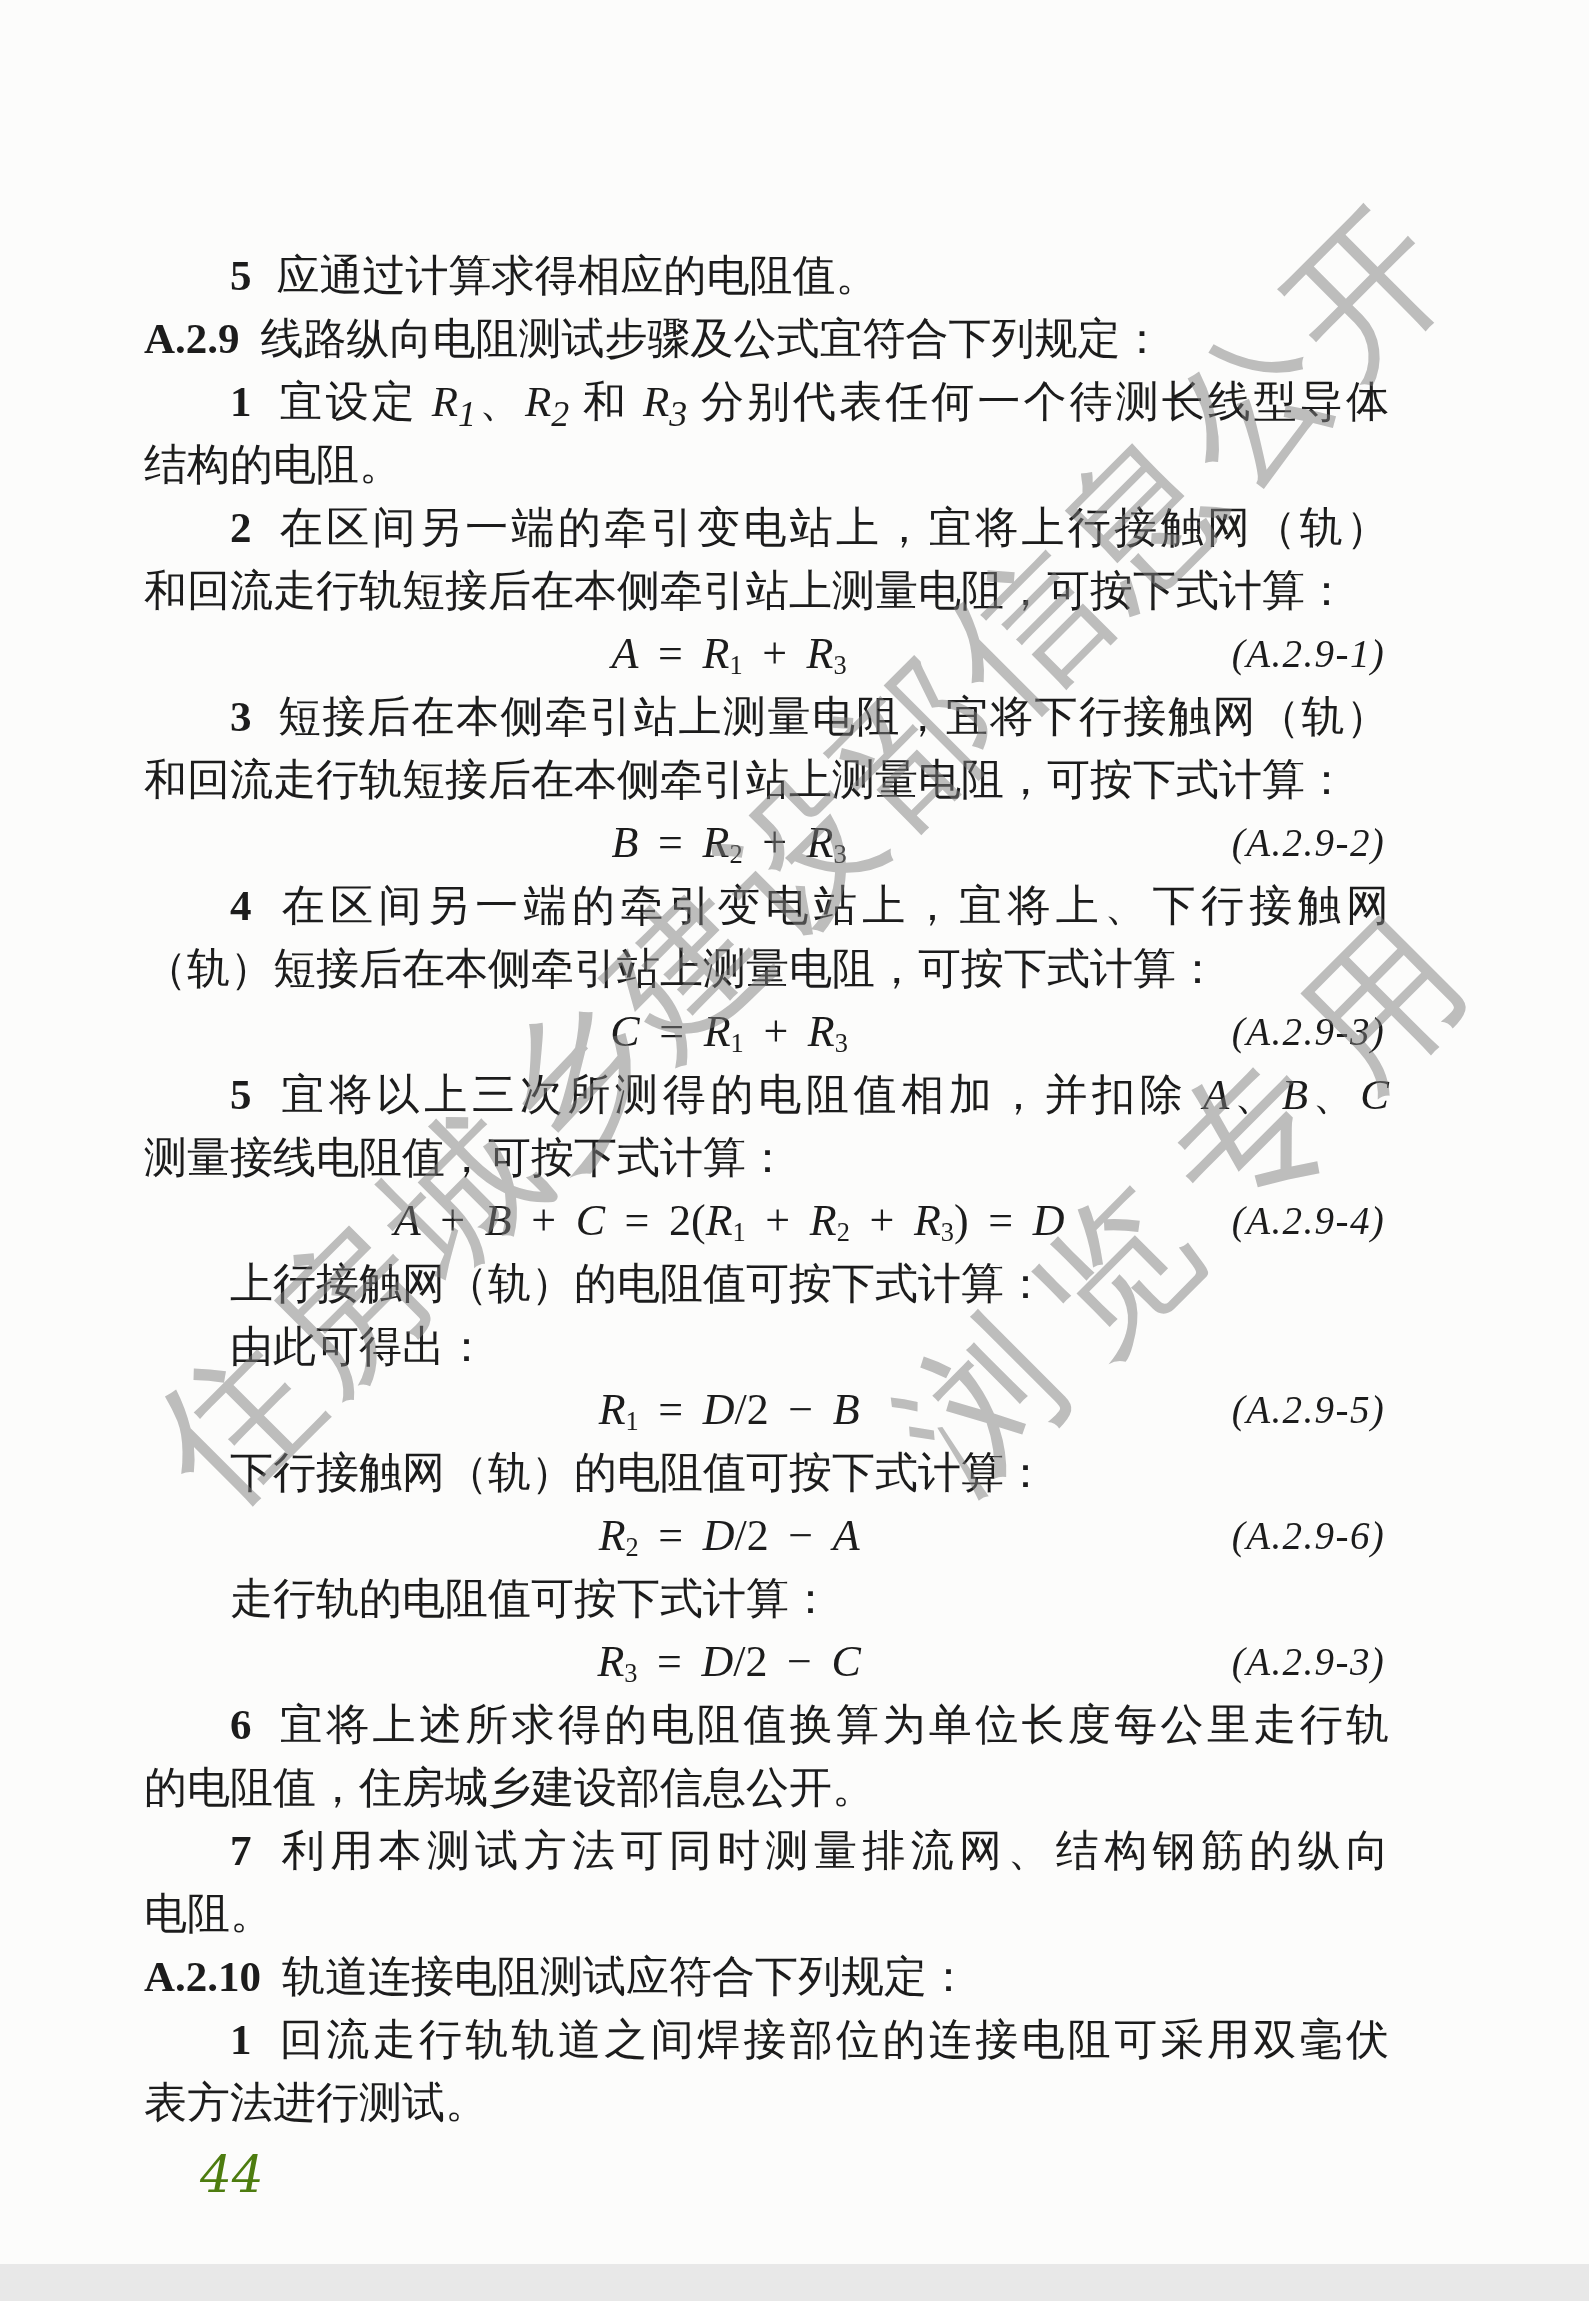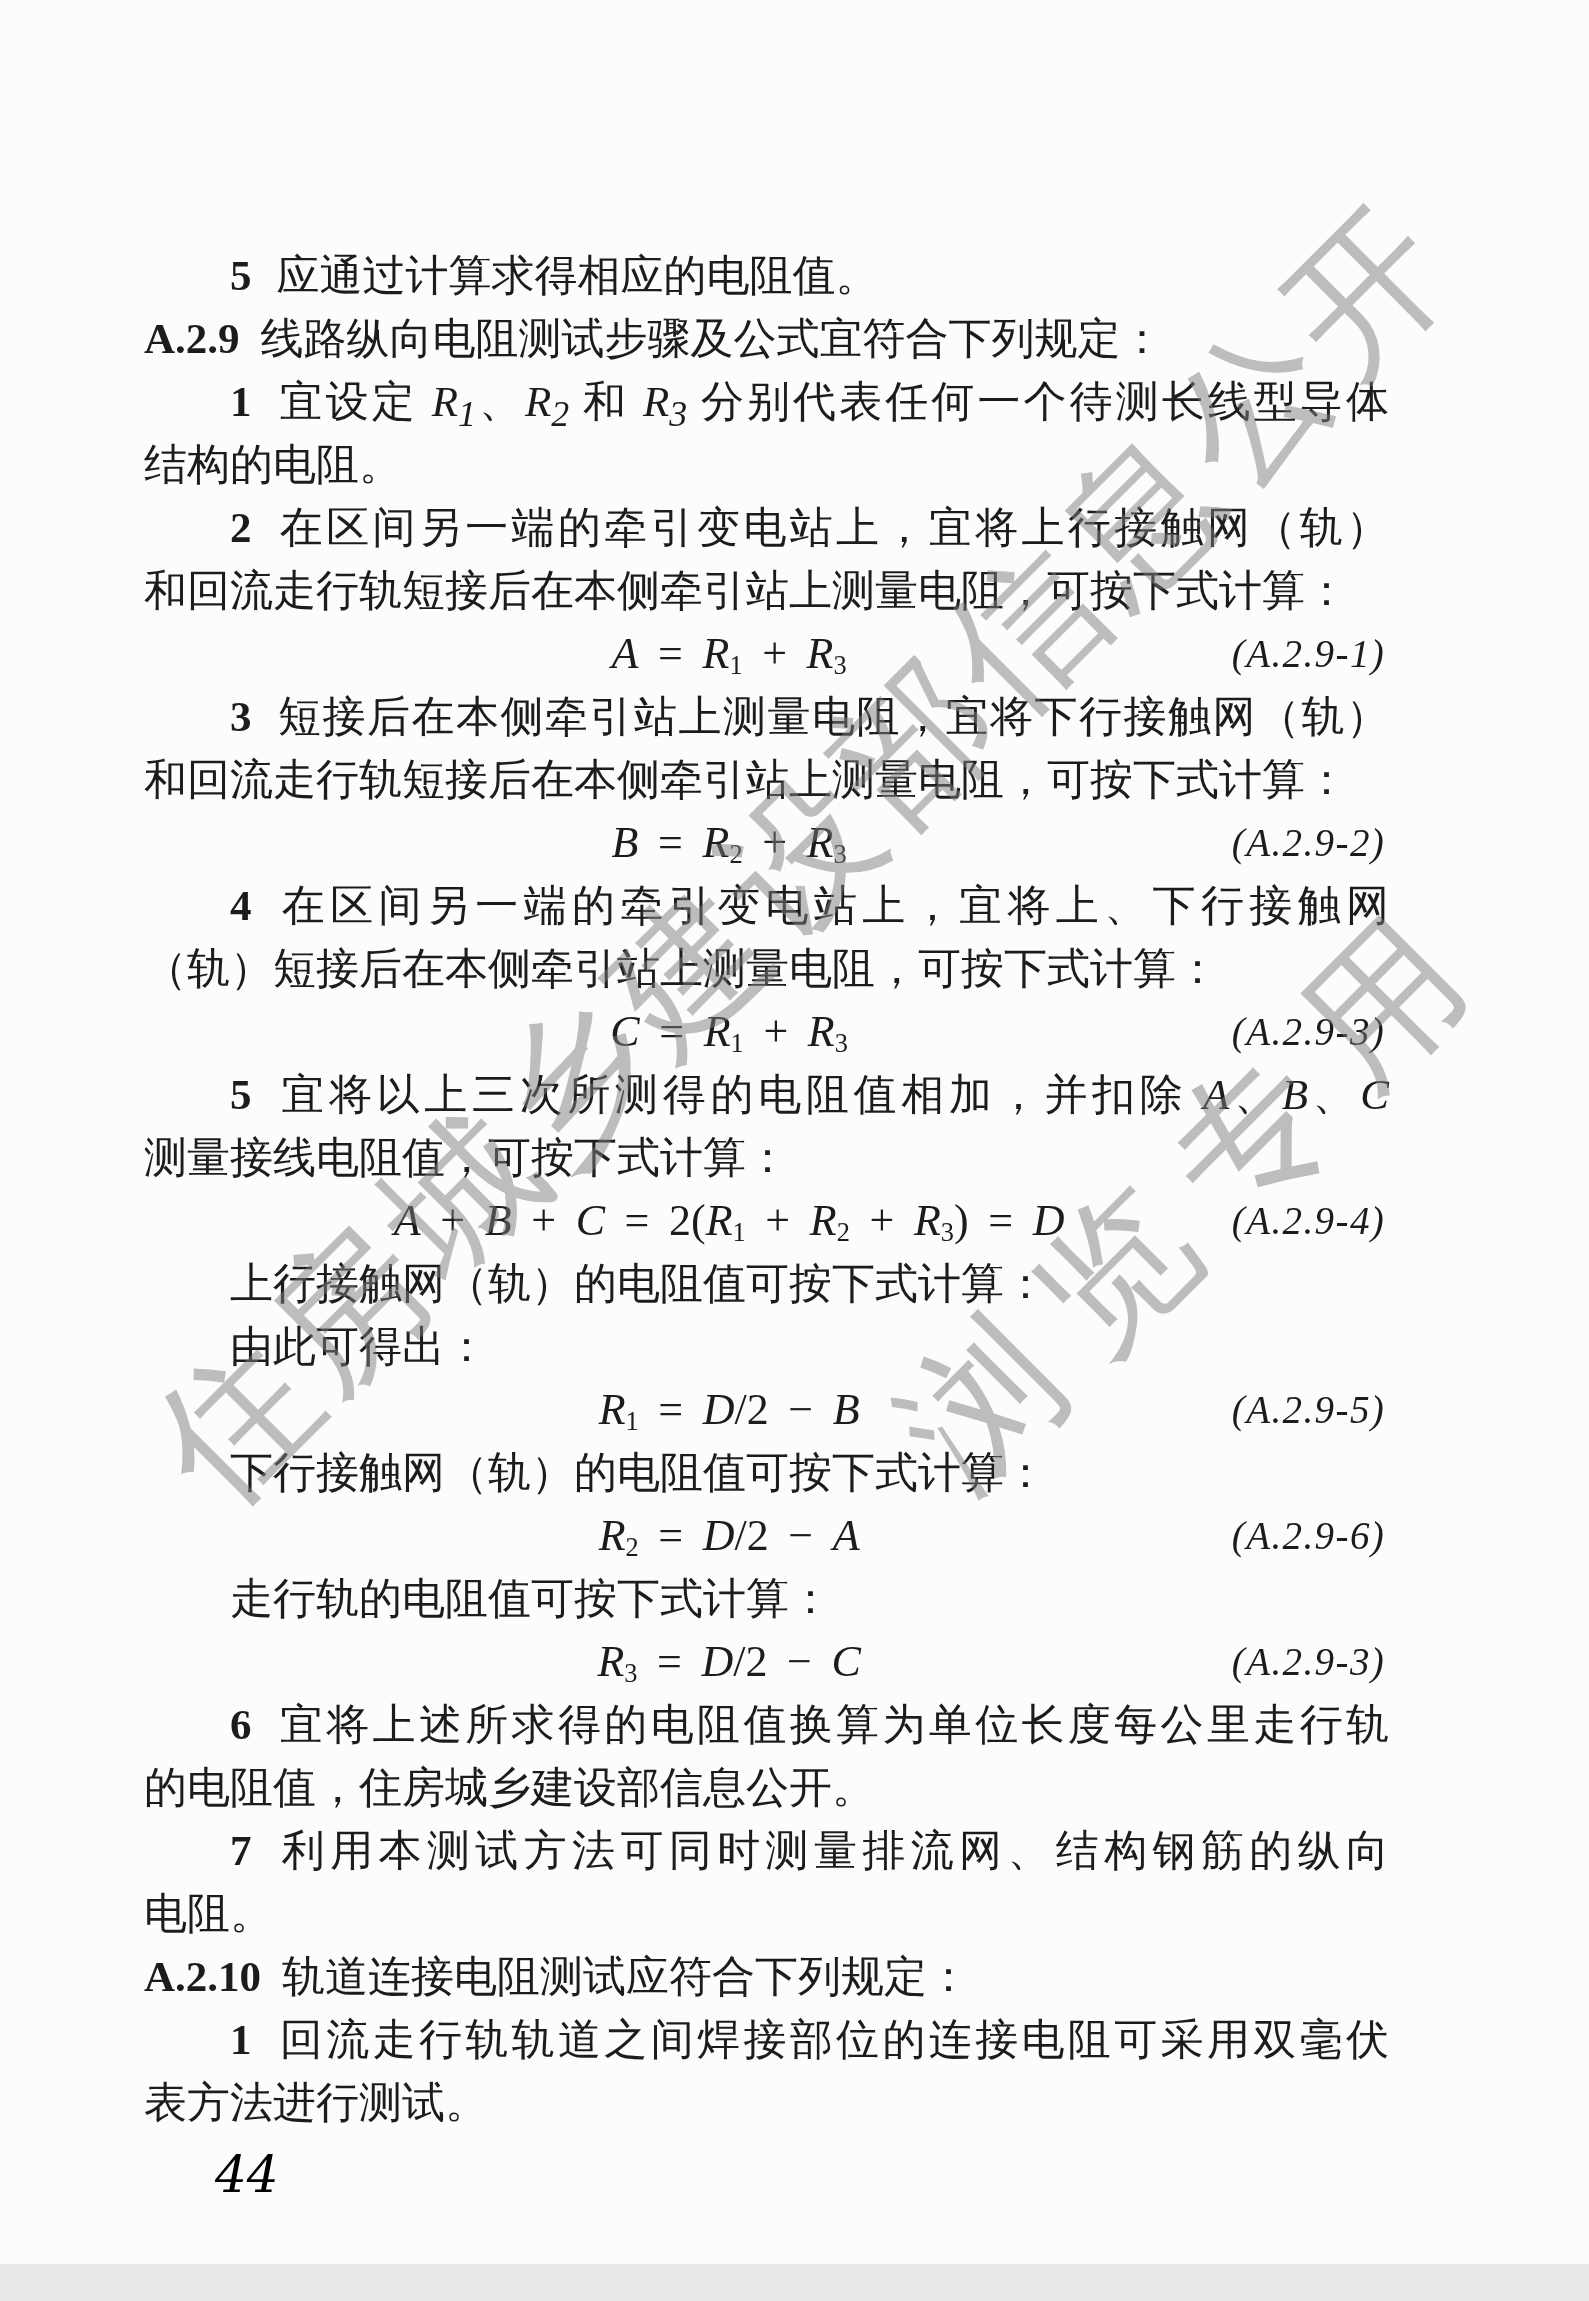--- a/index.html
+++ b/index.html
@@ -15,21 +15,21 @@
   .eq{position:absolute;left:47%;transform:translateX(-50%);font-size:44px;word-spacing:8.6px;white-space:nowrap;text-align:right;}
   .eq i{font-style:italic;}
   .eq sub{font-size:0.6em;font-style:normal;vertical-align:-0.22em;letter-spacing:0;}
   .eqlabel{position:absolute;right:3.8px;top:0;font-size:39px;letter-spacing:1.4px;font-style:italic;}
   .wm{position:absolute;z-index:3;color:rgba(125,125,125,0.5);white-space:nowrap;pointer-events:none;
       font-family:"Liberation Serif","DejaVu Serif",serif;}
   .wm1{font-size:152px;letter-spacing:7.7px;left:-67px;top:769px;width:1710px;text-align:center;
        transform:rotate(-45deg);}
   .wm2{font-size:152px;letter-spacing:37px;left:826px;top:1105px;width:711px;text-align:center;
        transform:rotate(-45deg);}
-  .pageno{position:absolute;left:215px;top:2146px;font-size:50px;font-style:italic;color:#000000;z-index:2;
+  .pageno{position:absolute;left:200px;top:2146px;font-size:50px;font-style:italic;color:#4d7c0f;z-index:2;
           font-family:"DejaVu Serif","Liberation Serif",serif;}
 </style>
 </head>
 <body>
 
 <div class="page">
   <div class="body">
       <div class="line ind"><span class="num">5</span><span>应通过计算求得相应的电阻值。</span></div>
       <div class="line head"><span class="num">A.2.9</span><span>线路纵向电阻测试步骤及公式宜符合下列规定：</span></div>
       <div class="line ind j"><span class="num">1</span><span>宜设定 </span><i>R<sub>1</sub></i><span>、</span><i>R<sub>2</sub></i><span> 和 </span><i>R<sub>3</sub></i><span> 分别代表任何一个待测长线型导体</span></div>

